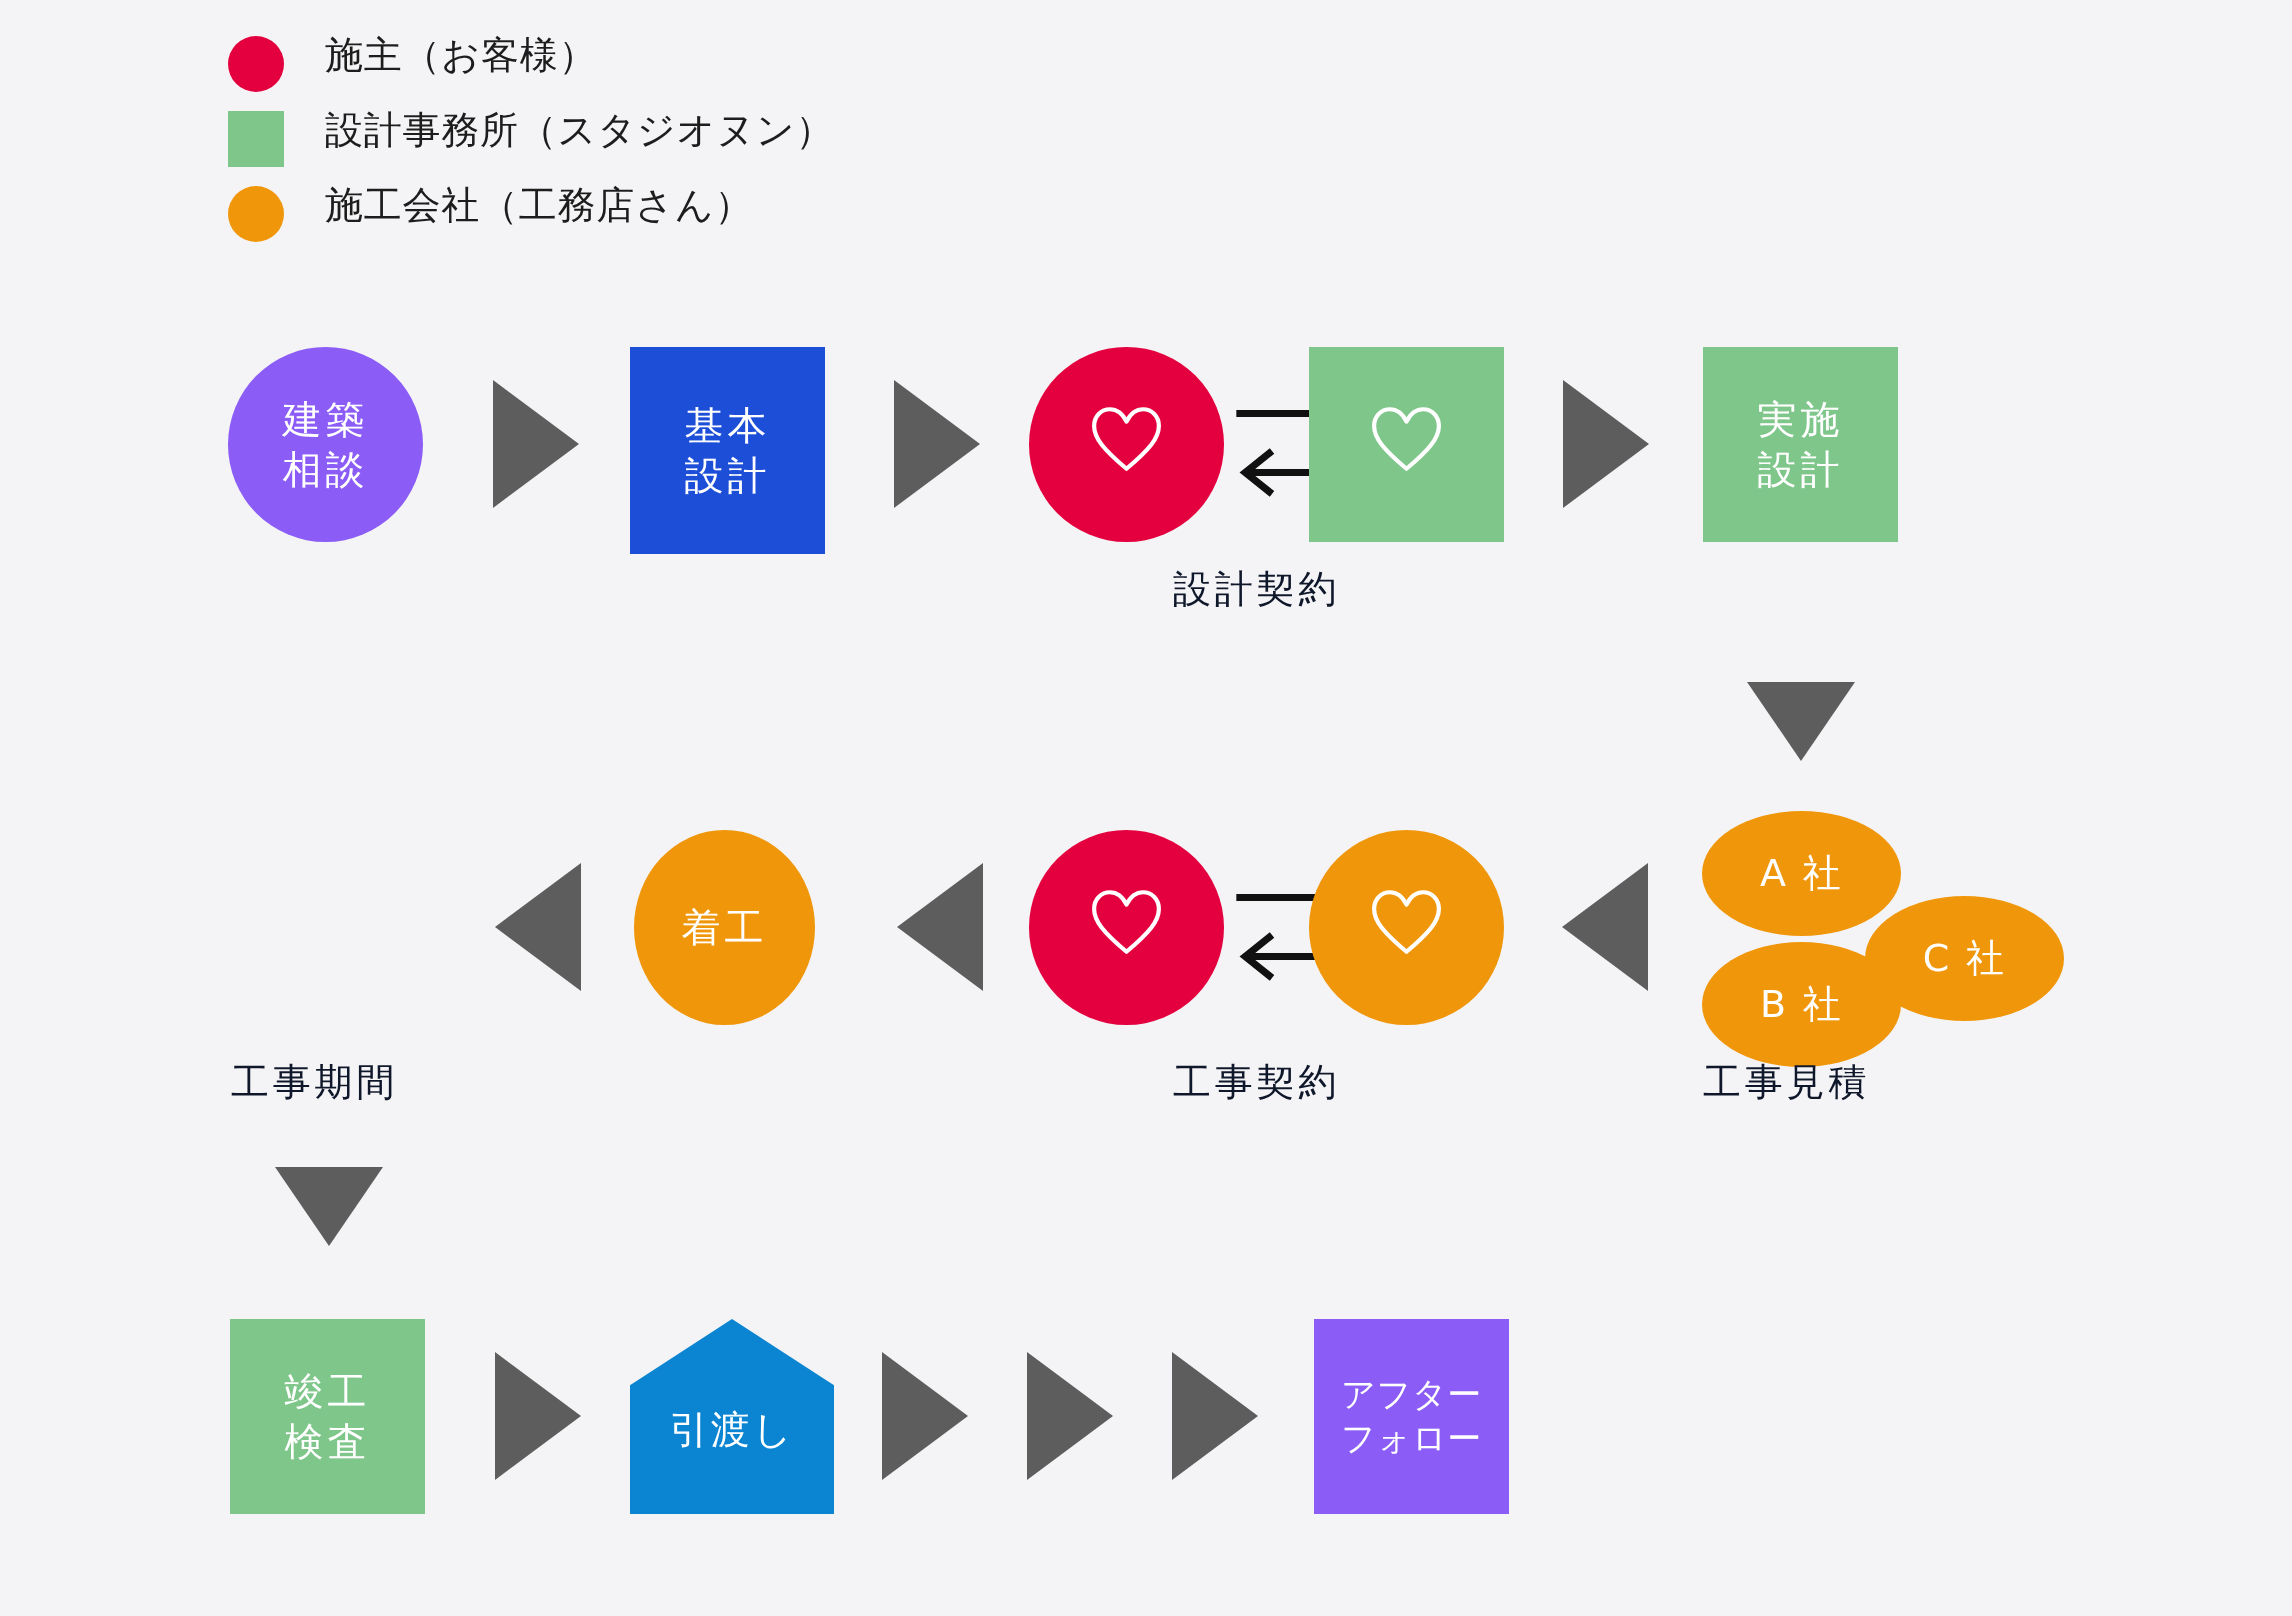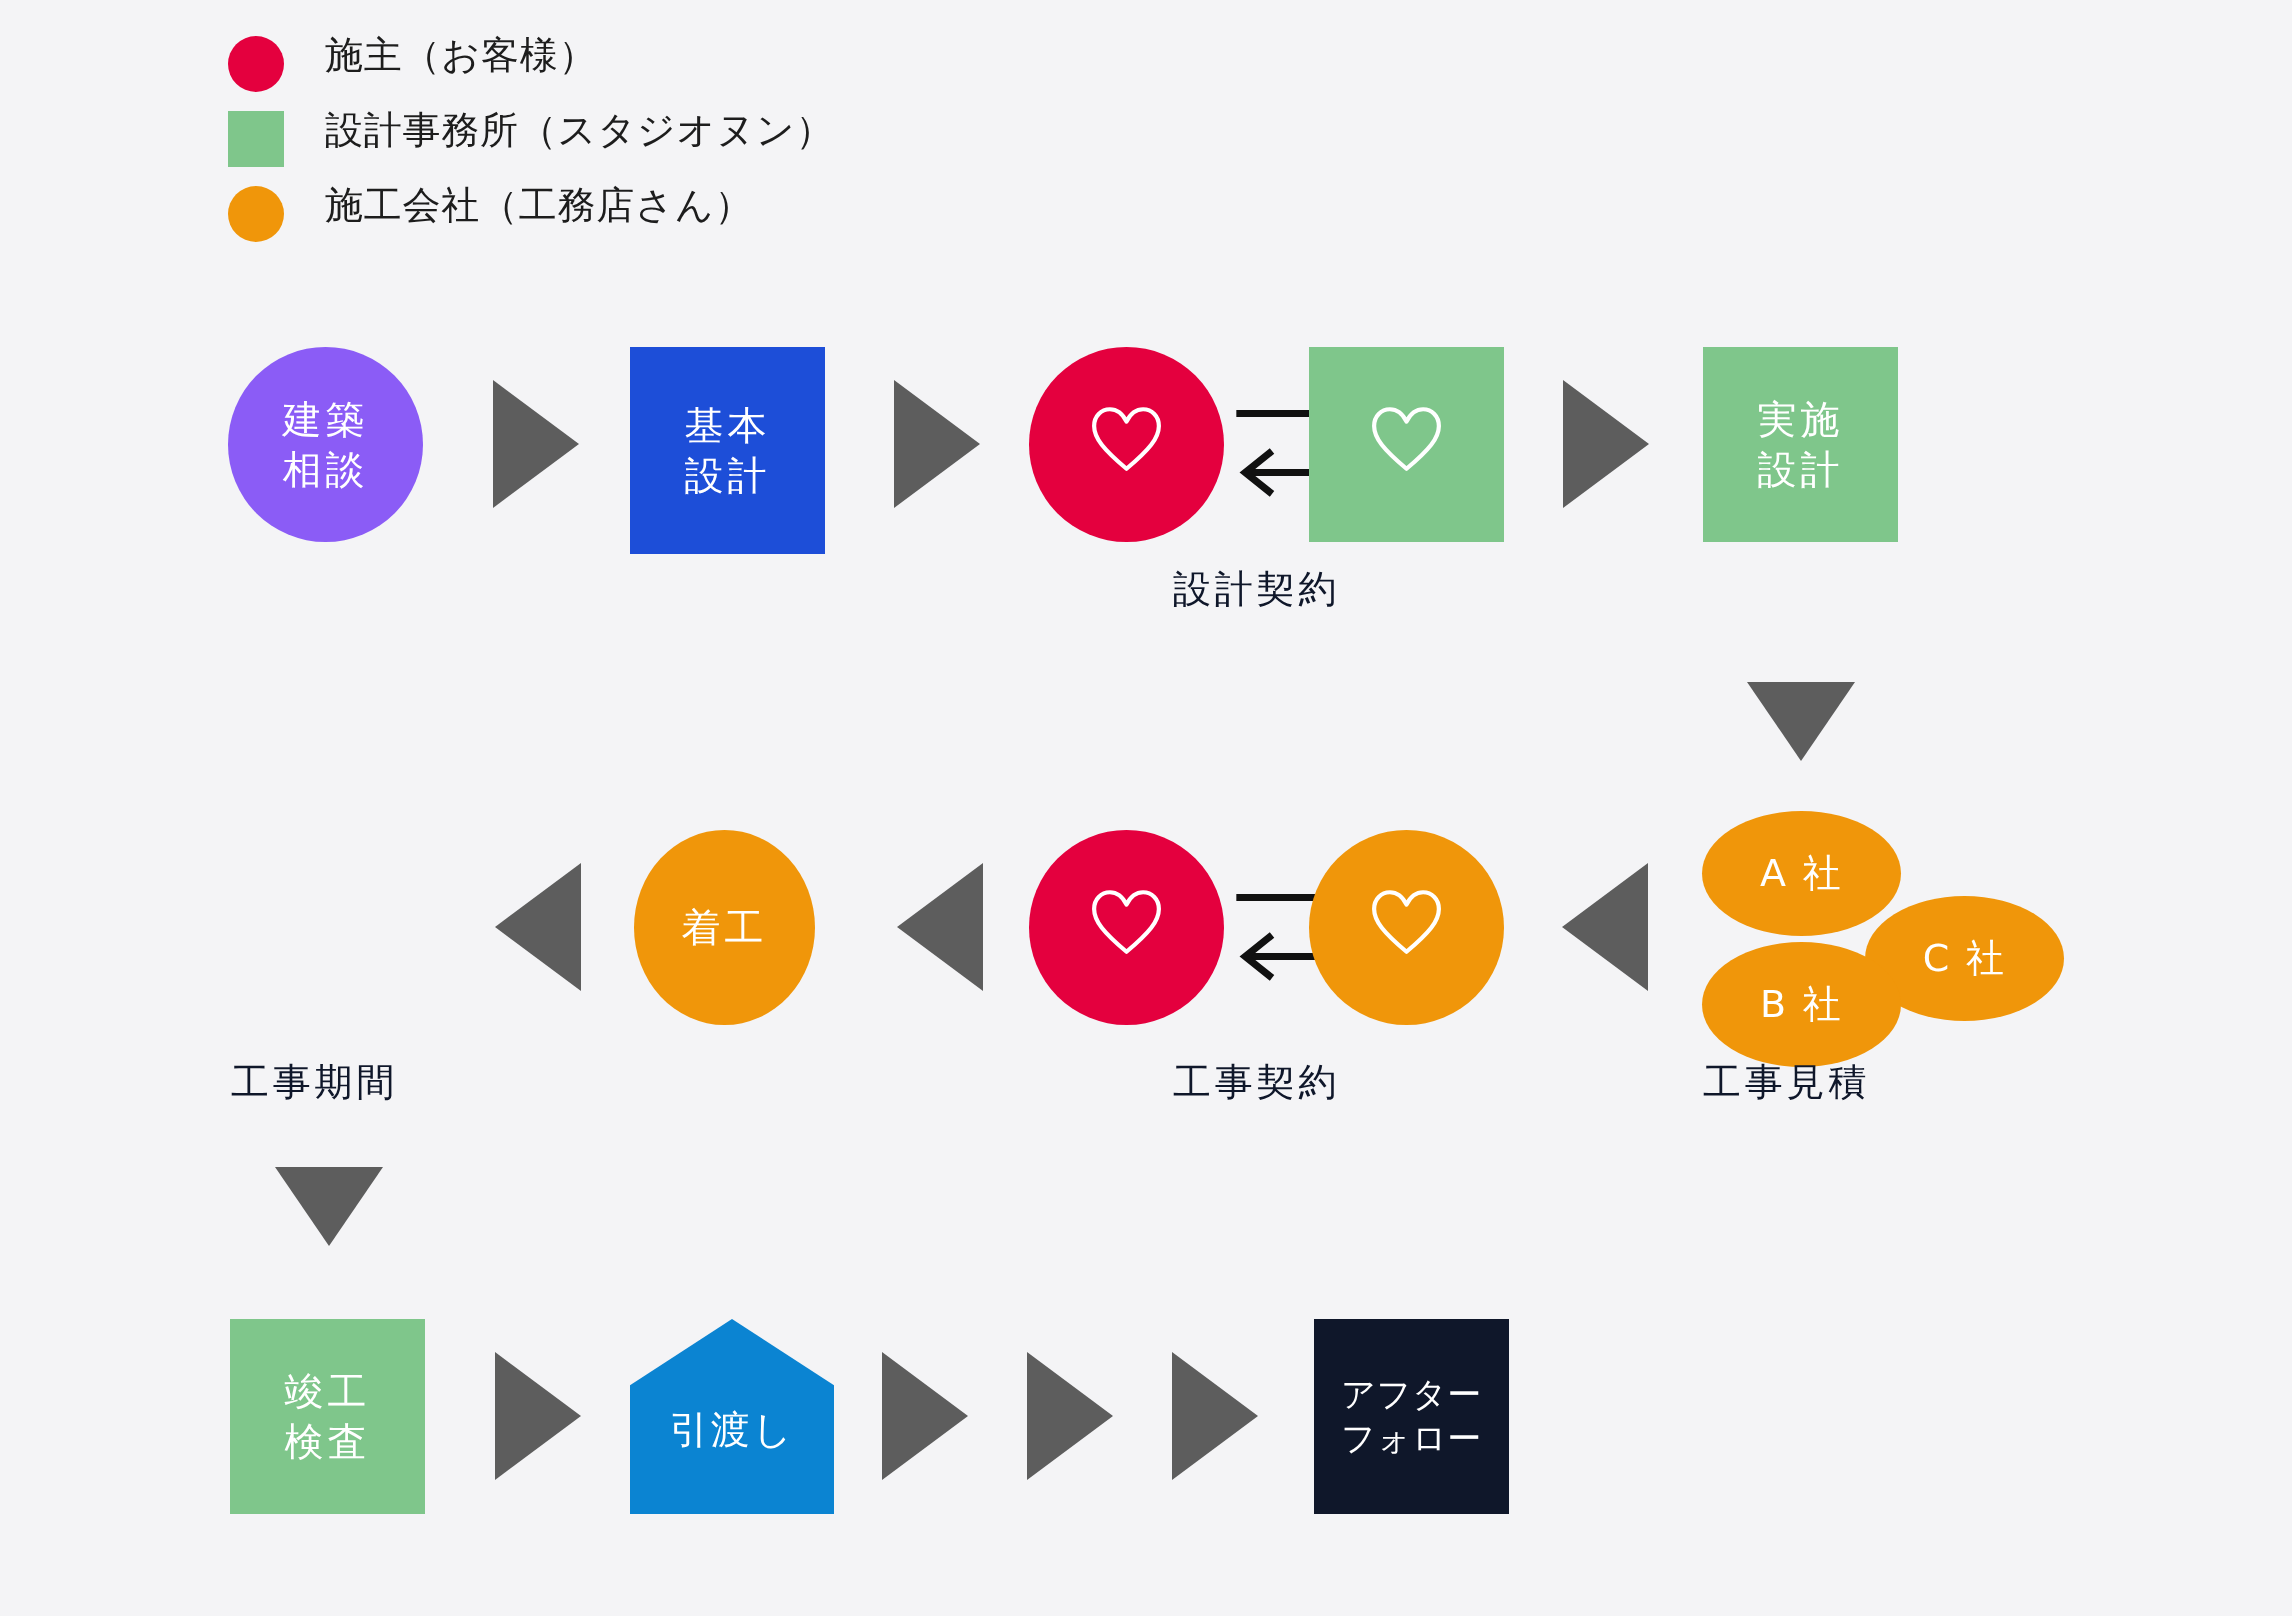--- a/index.html
+++ b/index.html
@@ -208,19 +208,19 @@
   <div class="tri tri-right" style="left:495px;top:1352px;"></div>
 
   <div class="house" style="left:630px;top:1319px;width:204px;height:195px;background:#0b84d2;">
     <span class="node-text" style="margin-top:26px;">引渡し</span>
   </div>
 
   <div class="tri tri-right" style="left:882px;top:1352px;"></div>
   <div class="tri tri-right" style="left:1027px;top:1352px;"></div>
   <div class="tri tri-right" style="left:1172px;top:1352px;"></div>
 
-  <div class="node square" style="left:1314px;top:1319px;width:195px;height:195px;background:#0f172a;font-size:34px;letter-spacing:0.02em;">
+  <div class="node square" style="left:1314px;top:1319px;width:195px;height:195px;background:#8b5cf6;font-size:34px;letter-spacing:0.02em;">
     <span class="node-text">アフター
 フォロー</span>
   </div>
 
 </div>
 
 
 </body></html>

